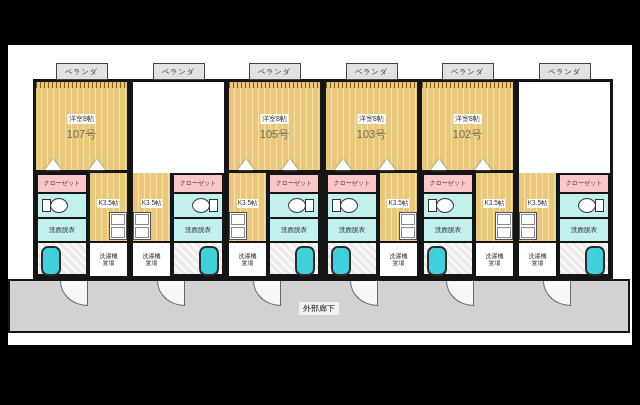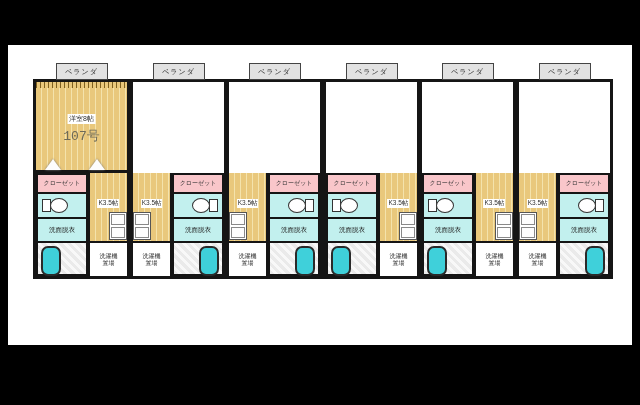--- a/index.html
+++ b/index.html
@@ -15,21 +15,21 @@
            font-size:7px;color:#222;display:flex;align-items:center;justify-content:center;
            letter-spacing:1px;white-space:nowrap;}
   .room{position:relative;width:100%;height:91px;
         background:repeating-linear-gradient(to right,#e9c87c 0px,#e9c87c 5px,#f4e3ac 5px,#f4e3ac 6px);
         border-bottom:3px solid #151515;box-sizing:border-box;}
   .win-band{position:absolute;top:0;left:0;right:0;height:6px;
         background:repeating-linear-gradient(to right,#7d5f1e 0px,#7d5f1e 1px,#e9c87c 1px,#e9c87c 4px);}
   .room-size{position:absolute;top:32px;left:50%;transform:translateX(-50%);
         background:#fff;font-size:7px;color:#333;padding:0 2px;white-space:nowrap;}
   .room-number{position:absolute;top:45px;left:50%;transform:translateX(-50%);
-        font-size:13px;color:#6e6a58;font-family:Liberation Mono, monospace;
+        font-size:11px;color:#6e6a58;font-family:Liberation Sans, sans-serif;
         white-space:nowrap;}
   .tri{position:absolute;bottom:0;width:0;height:0;
        border-left:8px solid transparent;border-right:8px solid transparent;
        border-bottom:11px solid #fdfdfd;filter:drop-shadow(0 0 1px #777);}
   .tri.t1{left:10%;} .tri.t2{left:58%;}
 
   .lower{position:absolute;top:91px;left:0;right:0;bottom:0;display:flex;}
   .unit.mirror .lower{flex-direction:row-reverse;}
   .plumb{width:57%;height:100%;display:flex;flex-direction:column;box-sizing:border-box;}
   .kcol{width:43%;height:100%;position:relative;box-sizing:border-box;
@@ -156,20 +156,27 @@
             <span>置場</span>
           </div>
       </div>
     </div>
   </div>
 
   <div class="unit mirror" style="left:218px">
     <div class="balcony">
         <span>ベランダ</span>
       </div>
+    <div class="room">
+      <div class="win-band"></div>
+      <div class="room-size">洋室8帖</div>
+      <div class="room-number">105号</div>
+      <div class="tri t1"></div>
+      <div class="tri t2"></div>
+    </div>
     <div class="lower">
       <div class="plumb">
         <div class="closet">
             <span>クローゼット</span>
           </div>
         <div class="wc">
             <div class="toilet">
               <div class="tank"></div>
               <div class="bowl"></div>
             </div>
@@ -192,20 +199,27 @@
             <span>置場</span>
           </div>
       </div>
     </div>
   </div>
 
   <div class="unit" style="left:315px">
     <div class="balcony">
         <span>ベランダ</span>
       </div>
+    <div class="room">
+      <div class="win-band"></div>
+      <div class="room-size">洋室8帖</div>
+      <div class="room-number">103号</div>
+      <div class="tri t1"></div>
+      <div class="tri t2"></div>
+    </div>
     <div class="lower">
       <div class="plumb">
         <div class="closet">
             <span>クローゼット</span>
           </div>
         <div class="wc">
             <div class="toilet">
               <div class="tank"></div>
               <div class="bowl"></div>
             </div>
@@ -228,20 +242,27 @@
             <span>置場</span>
           </div>
       </div>
     </div>
   </div>
 
   <div class="unit" style="left:411px">
     <div class="balcony">
         <span>ベランダ</span>
       </div>
+    <div class="room">
+      <div class="win-band"></div>
+      <div class="room-size">洋室8帖</div>
+      <div class="room-number">102号</div>
+      <div class="tri t1"></div>
+      <div class="tri t2"></div>
+    </div>
     <div class="lower">
       <div class="plumb">
         <div class="closet">
             <span>クローゼット</span>
           </div>
         <div class="wc">
             <div class="toilet">
               <div class="tank"></div>
               <div class="bowl"></div>
             </div>
@@ -296,14 +317,23 @@
             <div class="cell"></div>
           </div>
         <div class="laundry">
             <span>洗濯機</span>
             <span>置場</span>
           </div>
       </div>
     </div>
   </div>
 
+  <div class="corridor">
+    <div class="door-arc" style="left:50px"></div>
+    <div class="door-arc" style="left:147px"></div>
+    <div class="door-arc" style="left:243px"></div>
+    <div class="door-arc" style="left:340px"></div>
+    <div class="door-arc" style="left:436px"></div>
+    <div class="door-arc" style="left:533px"></div>
+    <div class="corridor-label">外部廊下</div>
+  </div>
 
 </div>
 
 </body></html>

